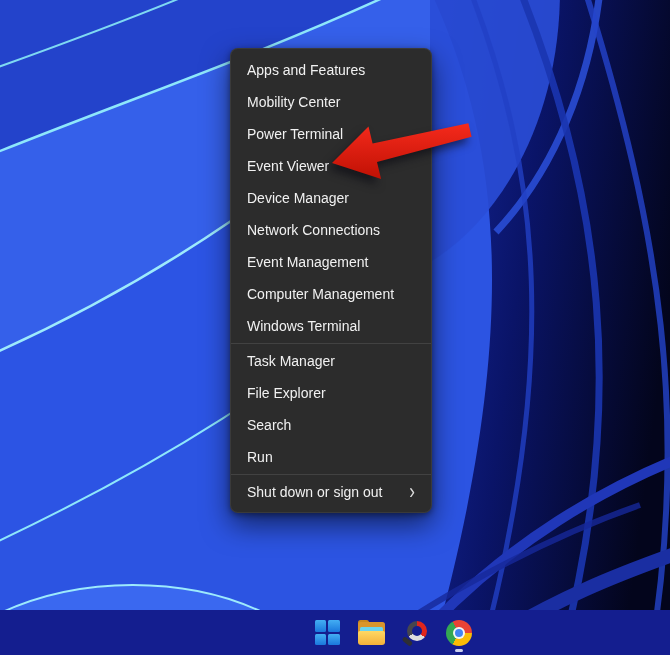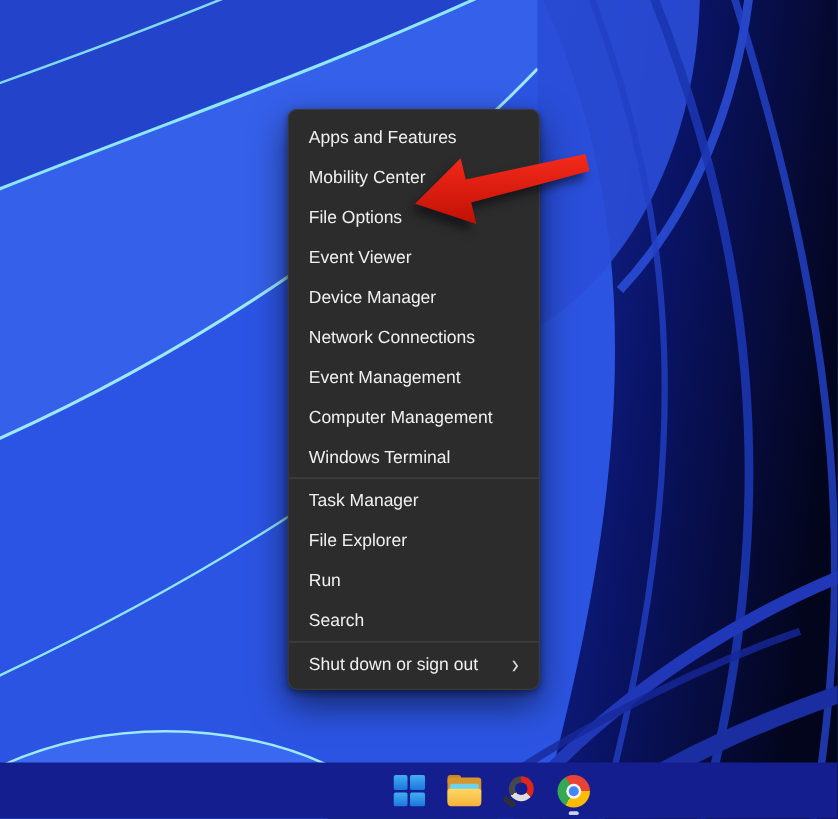--- a/index.html
+++ b/index.html
@@ -13,21 +13,20 @@
   
   .menu{
     position:absolute;left:230px;top:48px;width:202px;
     background:#2c2c2c;
     border:1px solid rgba(255,255,255,0.07);
     border-radius:8px;
     box-shadow:0 12px 28px rgba(0,0,0,0.55), 0 2px 6px rgba(0,0,0,0.4);
     padding:5px 0 4px 0;
     box-sizing:border-box;
     z-index:3;
-    margin-top:39px;
   }
   .menu-item{
     height:32px;display:flex;align-items:center;
     padding:0 14px 0 16px;
     color:#f1f1f1;font-size:14px;line-height:32px;
     cursor:default;white-space:nowrap;
     justify-content:space-between;
   }
   .menu-sep{height:1px;background:#424242;margin:1px 0;}
   .chevron{
@@ -146,21 +145,21 @@
 
   <div class="menu">
     <div>
       <div class="menu-item">
           <span>Apps and Features</span>
         </div>
       <div class="menu-item">
           <span>Mobility Center</span>
         </div>
       <div class="menu-item">
-          <span>File Options</span>
+          <span>Power Terminal</span>
         </div>
       <div class="menu-item">
           <span>Event Viewer</span>
         </div>
       <div class="menu-item">
           <span>Device Manager</span>
         </div>
       <div class="menu-item">
           <span>Network Connections</span>
         </div>
@@ -178,24 +177,24 @@
     <div class="menu-sep"></div>
 
     <div>
       <div class="menu-item">
           <span>Task Manager</span>
         </div>
       <div class="menu-item">
           <span>File Explorer</span>
         </div>
       <div class="menu-item">
+          <span>Search</span>
+        </div>
+      <div class="menu-item">
           <span>Run</span>
-        </div>
-      <div class="menu-item">
-          <span>Search</span>
         </div>
     </div>
 
     <div class="menu-sep"></div>
 
     <div>
       <div class="menu-item">
         <span>Shut down or sign out</span>
         <span class="chevron">›</span>
       </div>

